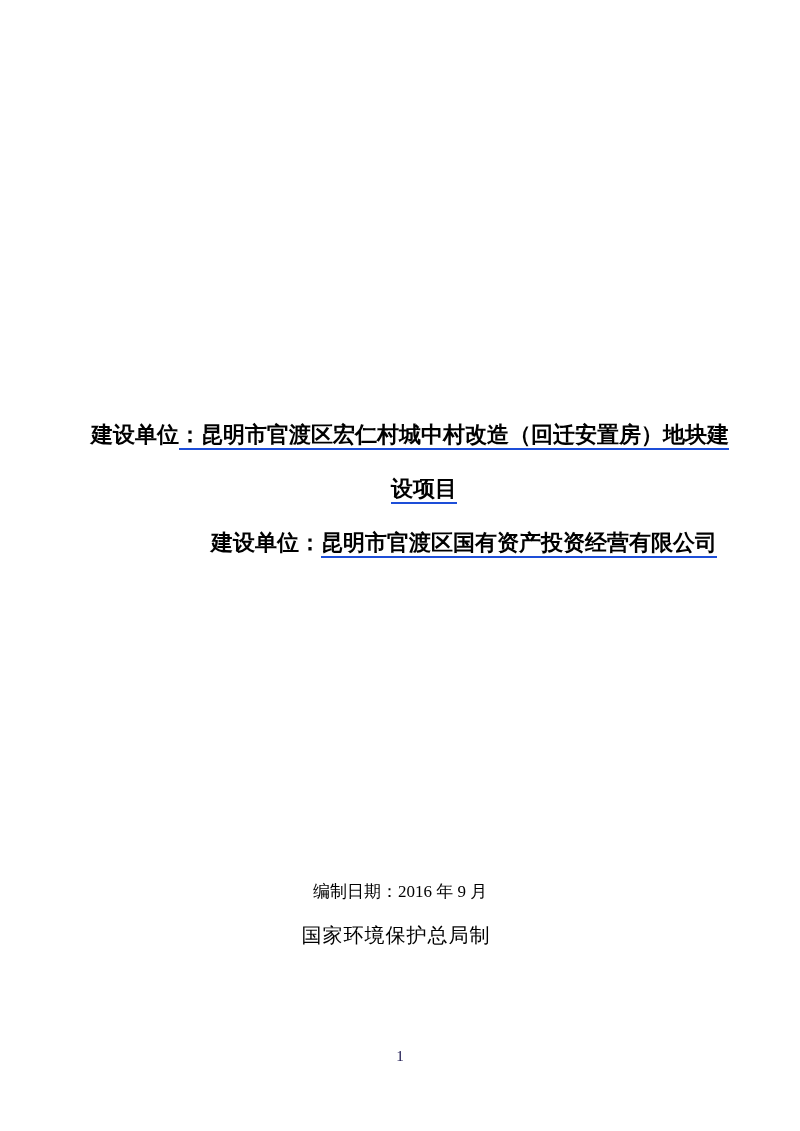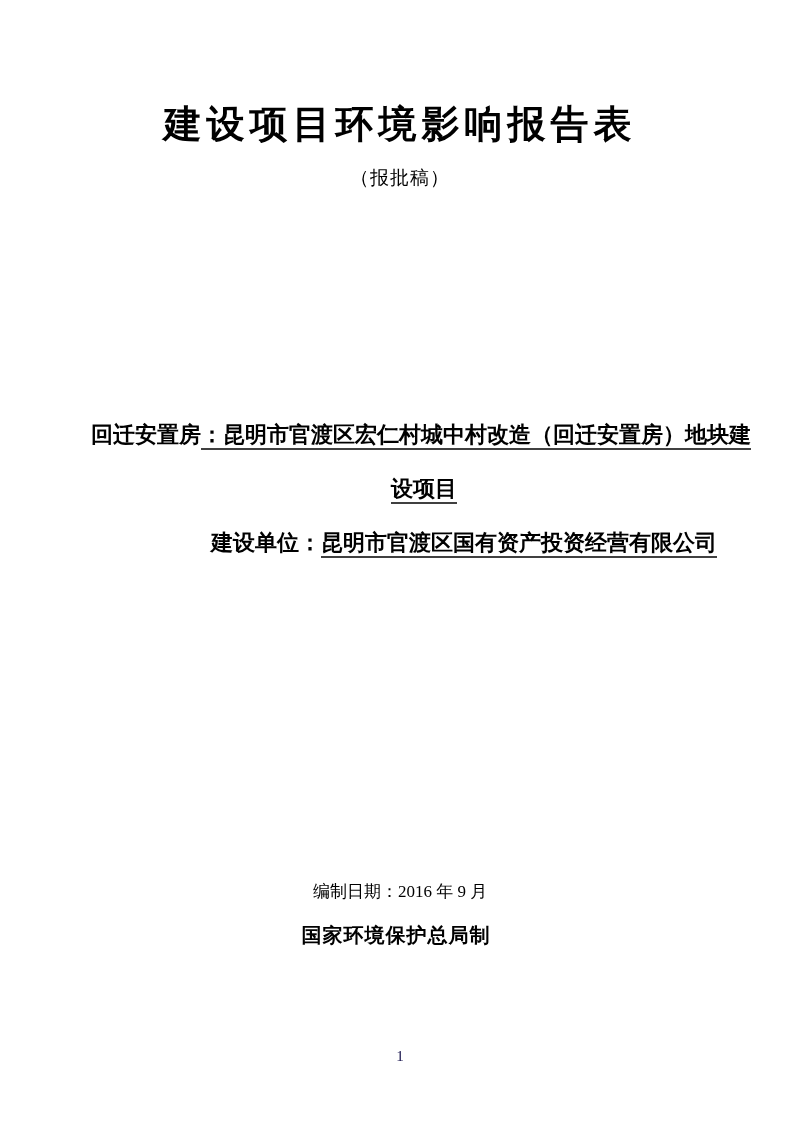--- a/index.html
+++ b/index.html
@@ -43,64 +43,61 @@
     position: absolute;
     font-size: 22px;
     font-weight: bold;
     line-height: 1.3;
     white-space: nowrap;
   }
   .project-line-1 { top: 421px; left: 91px; }
   .project-line-2 { top: 475px; left: 0; right: 0; text-align: center; padding-left: 48px; }
   .builder-line   { top: 529px; left: 211px; font-family: Liberation Serif, serif; }
   .u {
-    border-bottom: 2px solid #404040;
+    border-bottom: 2px solid #1d4ed8;
     padding-bottom: 1px;
   }
   .footer-date {
     position: absolute;
     top: 881px;
     left: 0;
     right: 0;
     text-align: center;
     font-size: 17px;
     line-height: 1.3;
   }
   .footer-agency {
     position: absolute;
     top: 922px;
     left: 0;
     right: 8px;
     text-align: center;
     font-size: 20px;
     letter-spacing: 1px;
     line-height: 1.3;
-    font-weight: bold;
   }
   .page-number {
     position: absolute;
     top: 1047px;
     left: 0;
     right: 0;
     text-align: center;
     font-size: 15px;
     line-height: 1.2;
     color: #14104a;
   }
 </style>
 </head>
 <body>
 
 <div class="page">
 
-  <h1 class="report-title">建设项目环境影响报告表</h1>
 
-  <div class="report-subtitle">（报批稿）</div>
 
-  <div class="info-line project-line-1"><span>回迁安置房</span><span class="u">：昆明市官渡区宏仁村城中村改造（回迁安置房）地块建</span></div>
+  <div class="info-line project-line-1"><span>建设单位</span><span class="u">：昆明市官渡区宏仁村城中村改造（回迁安置房）地块建</span></div>
 
   <div class="info-line project-line-2"><span class="u">设项目</span></div>
 
   <div class="info-line builder-line"><span>建设单位：</span><span class="u">昆明市官渡区国有资产投资经营有限公司</span></div>
 
   <div class="footer-date">编制日期：2016 年 9 月</div>
 
   <div class="footer-agency">国家环境保护总局制</div>
 
   <div class="page-number">1</div>

